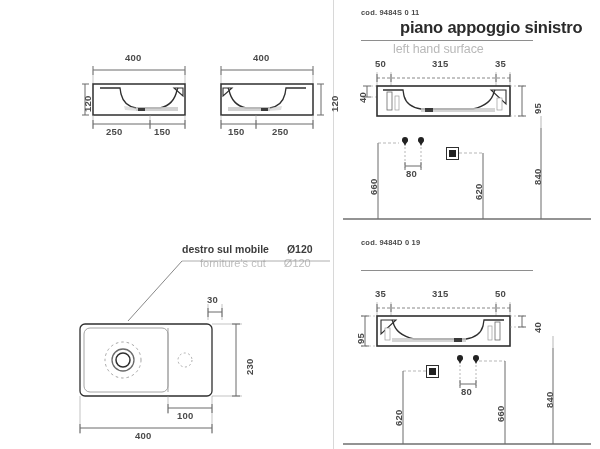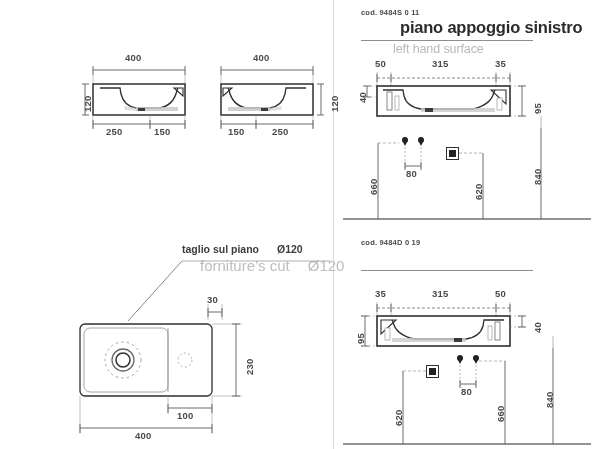--- a/index.html
+++ b/index.html
@@ -57,21 +57,21 @@
     transform-origin: 0 0;
     transform: rotate(-90deg);
   }
   .note-it {
     font-size: 10.5px;
     font-weight: bold;
     color: #3c3c3c;
     white-space: nowrap;
   }
   .note-en {
-    font-size: 15px;
+    font-size: 11px;
     font-weight: normal;
     color: #bdbdbd;
     white-space: nowrap;
   }
   .divider-v { position: absolute; width: 1px; background: #d8d8d8; }
 
   svg { display: block; overflow: visible; }
   .stroke-dark { stroke: #2f2f2f; fill: none; }
   .stroke-mid  { stroke: #6a6a6a; fill: none; }
   .stroke-lite { stroke: #9a9a9a; fill: none; }
@@ -162,21 +162,21 @@
       <div class="dim vert" style="left:113px; top:54px;">120</div>
       <div class="dim" style="left:12px; top:68px;">150</div>
       <div class="dim" style="left:56px; top:68px;">250</div>
     </div>
   </div>
 
   <div class="panel" style="left:0px; top:235px; width:333px; height:214px;">
 
     <div style="position:absolute; left:182px; top:8px;">
       <div style="display:flex; align-items:baseline; gap:18px;">
-        <span class="note-it">taglio sul piano</span>
+        <span class="note-it">destro sul mobile</span>
         <span class="note-it">Ø120</span>
       </div>
       <div style="display:flex; align-items:baseline; gap:18px; margin-top:2px;">
         <span class="note-en" style="margin-left:18px;">forniture’s cut</span>
         <span class="note-en">Ø120</span>
       </div>
     </div>
 
     <svg width="333" height="214" style="position:absolute; left:0; top:0;">
       <line class="stroke-lite" x1="182" y1="26" x2="330" y2="26" stroke-width="0.8"></line>

